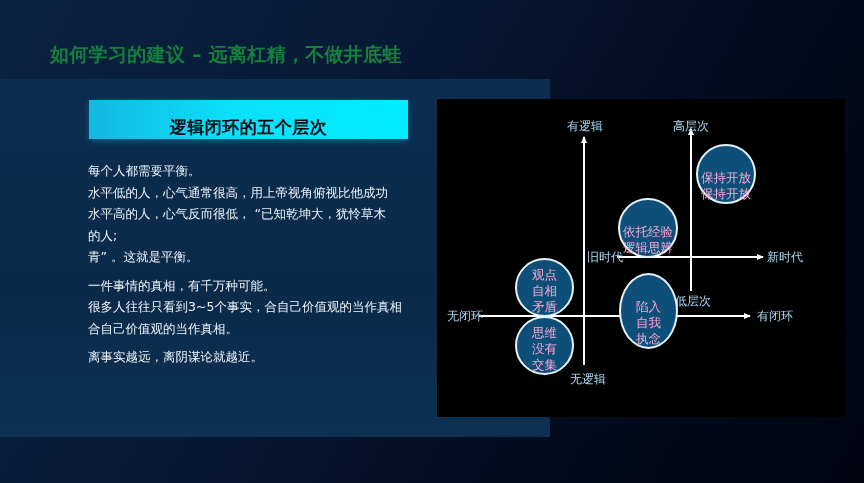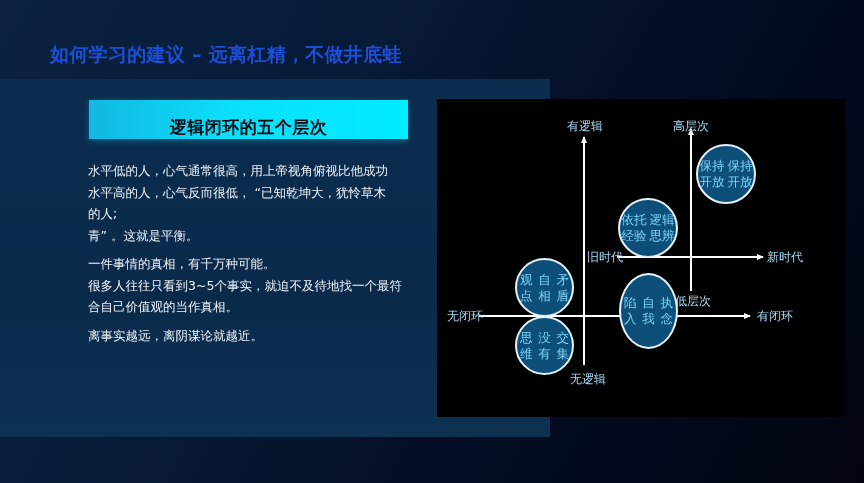--- a/index.html
+++ b/index.html
@@ -8,21 +8,21 @@
       position: relative;
       background: linear-gradient(120deg, #0a2340 0%, #071a36 35%, #030c22 65%, #01040f 100%);
       font-family: "DejaVu Sans", "Liberation Sans", sans-serif;
       color: #ffffff;
     }
     .slide-title {
       position: absolute;
       left: 50px; top: 42px;
       font-size: 19px;
       font-weight: bold;
-      color: #1d4ed8;
+      color: #15803d;
       letter-spacing: 0.3px;
       white-space: nowrap;
     }
     .content-panel {
       position: absolute;
       left: 0; top: 79px;
       width: 550px; height: 358px;
       background: linear-gradient(180deg, #0c2d4e 0%, #0b2a4a 60%, #0d3152 100%);
     }
     .section-banner {
@@ -63,49 +63,50 @@
       font-size: 12px;
       color: #a8dcf7;
       white-space: nowrap;
       line-height: 14px;
     }
     .circle {
       position: absolute;
       border-radius: 50%;
       background: #0d4f78;
       border: 2px solid #e6f2fa;
-      display: flex; flex-direction: row; align-items: center; justify-content: flex-end;
+      display: flex; flex-direction: column; align-items: center; justify-content: flex-end;
       font-family: "DejaVu Serif", "Liberation Serif", serif;
-      color: #7dd3fc;
+      color: #f9a8d4;
       font-size: 12.5px;
       line-height: 16px;
       text-align: center;
     }
   </style>
 </head>
 <body>
 
 <div class="content-panel"></div>
 
 <div class="slide-title">如何学习的建议 – 远离杠精，不做井底蛙</div>
 
 <div class="section-banner">
   <span>逻辑闭环的五个层次</span>
 </div>
 
 <div class="body-text">
   <div class="para">
+    <span class="line">每个人都需要平衡。</span>
     <span class="line">水平低的人，心气通常很高，用上帝视角俯视比他成功</span>
     <span class="line">水平高的人，心气反而很低， “已知乾坤大，犹怜草木</span>
     <span class="line">的人;</span>
     <span class="line">青” 。这就是平衡。</span>
   </div>
   <div class="para">
     <span class="line">一件事情的真相，有千万种可能。</span>
-    <span class="line">很多人往往只看到3~5个事实，就迫不及待地找一个最符</span>
+    <span class="line">很多人往往只看到3~5个事实，合自己价值观的当作真相</span>
     <span class="line">合自己价值观的当作真相。</span>
   </div>
   <div class="para">
     <span class="line">离事实越远，离阴谋论就越近。</span>
   </div>
 </div>
 
 <div class="diagram">
   <svg width="408" height="318" viewBox="0 0 408 318">
     <defs>

